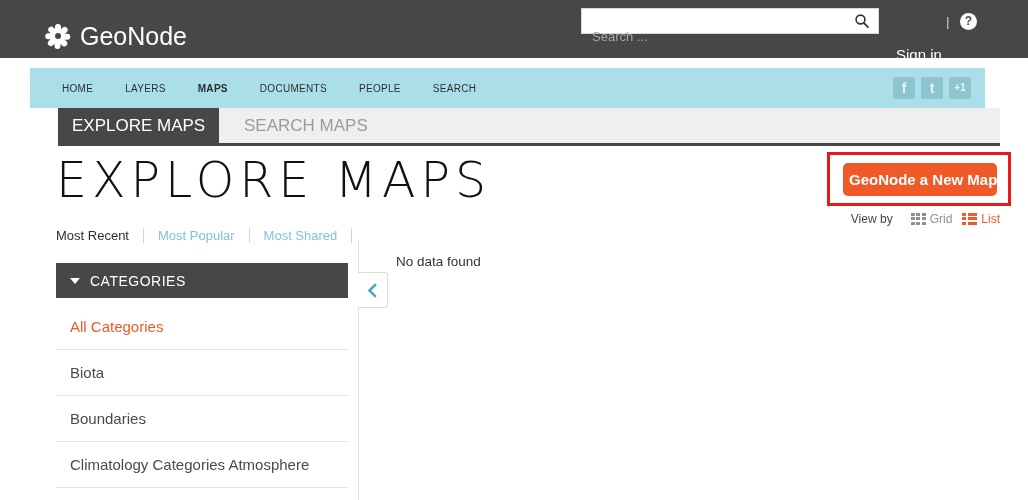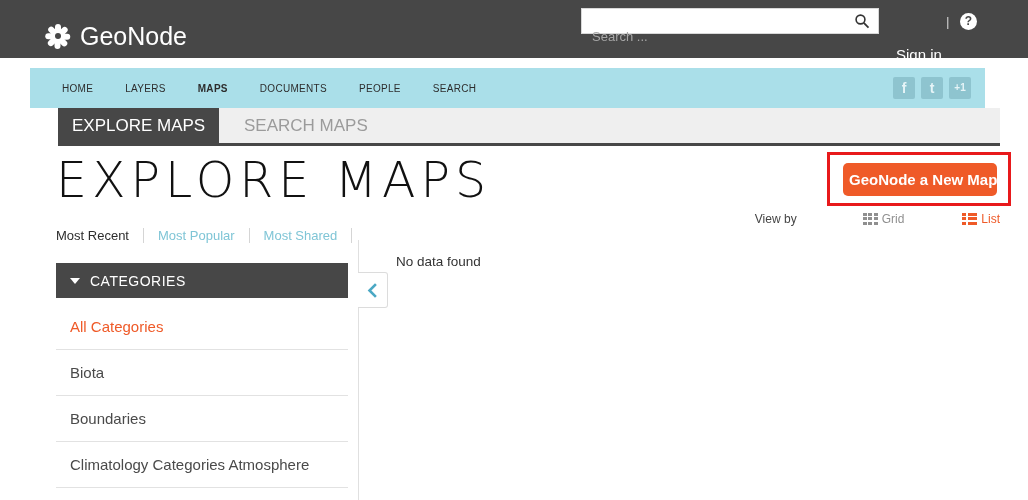--- a/index.html
+++ b/index.html
@@ -241,21 +241,20 @@
     white-space: nowrap;
   }
 
   .viewby {
     position: absolute;
     right: 28px; top: 212px;
     display: flex;
     align-items: flex-start;
     font-size: 12px;
     color: #555;
-    gap: 48px;
   }
   .viewby .lbl { margin-right: 8px; color: #444; }
   .viewby .opt {
     display: flex; align-items: center;
     margin-left: 10px;
     text-decoration: none;
   }
   .viewby .opt .txt { margin-left: 4px; font-size: 12px; }
   .viewby .grid-opt .txt { color: #8f8f8f; }
   .viewby .list-opt .txt { color: #ef5a28; }

